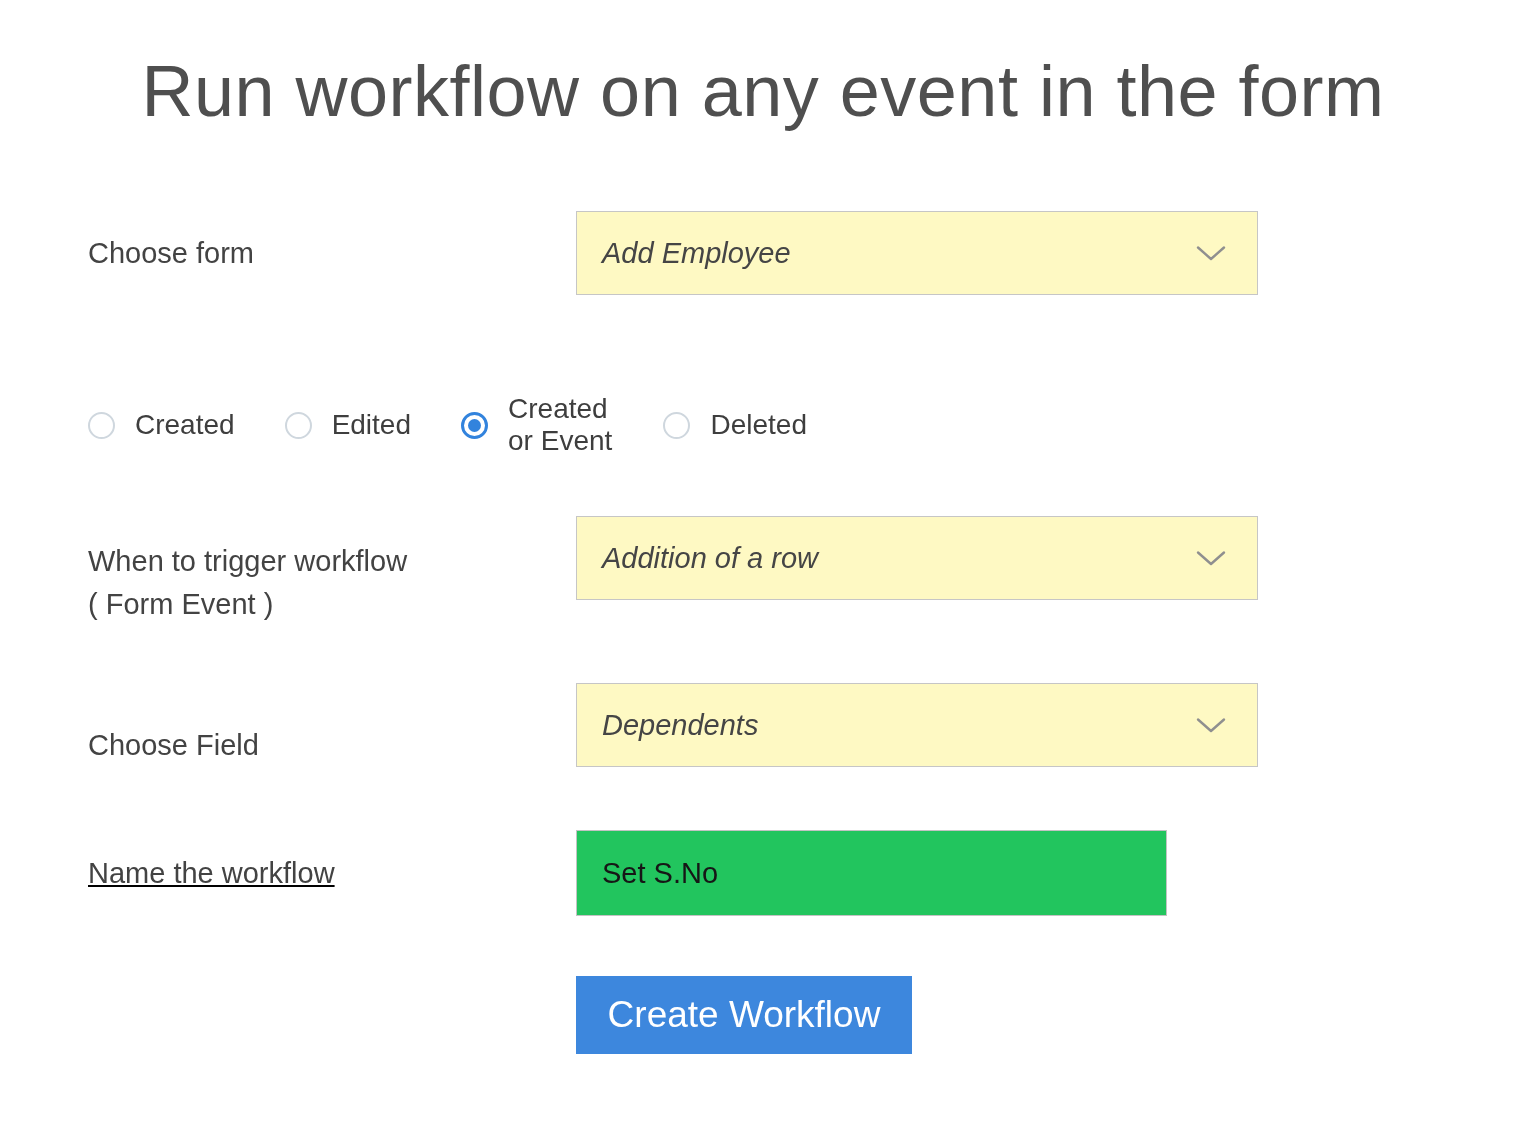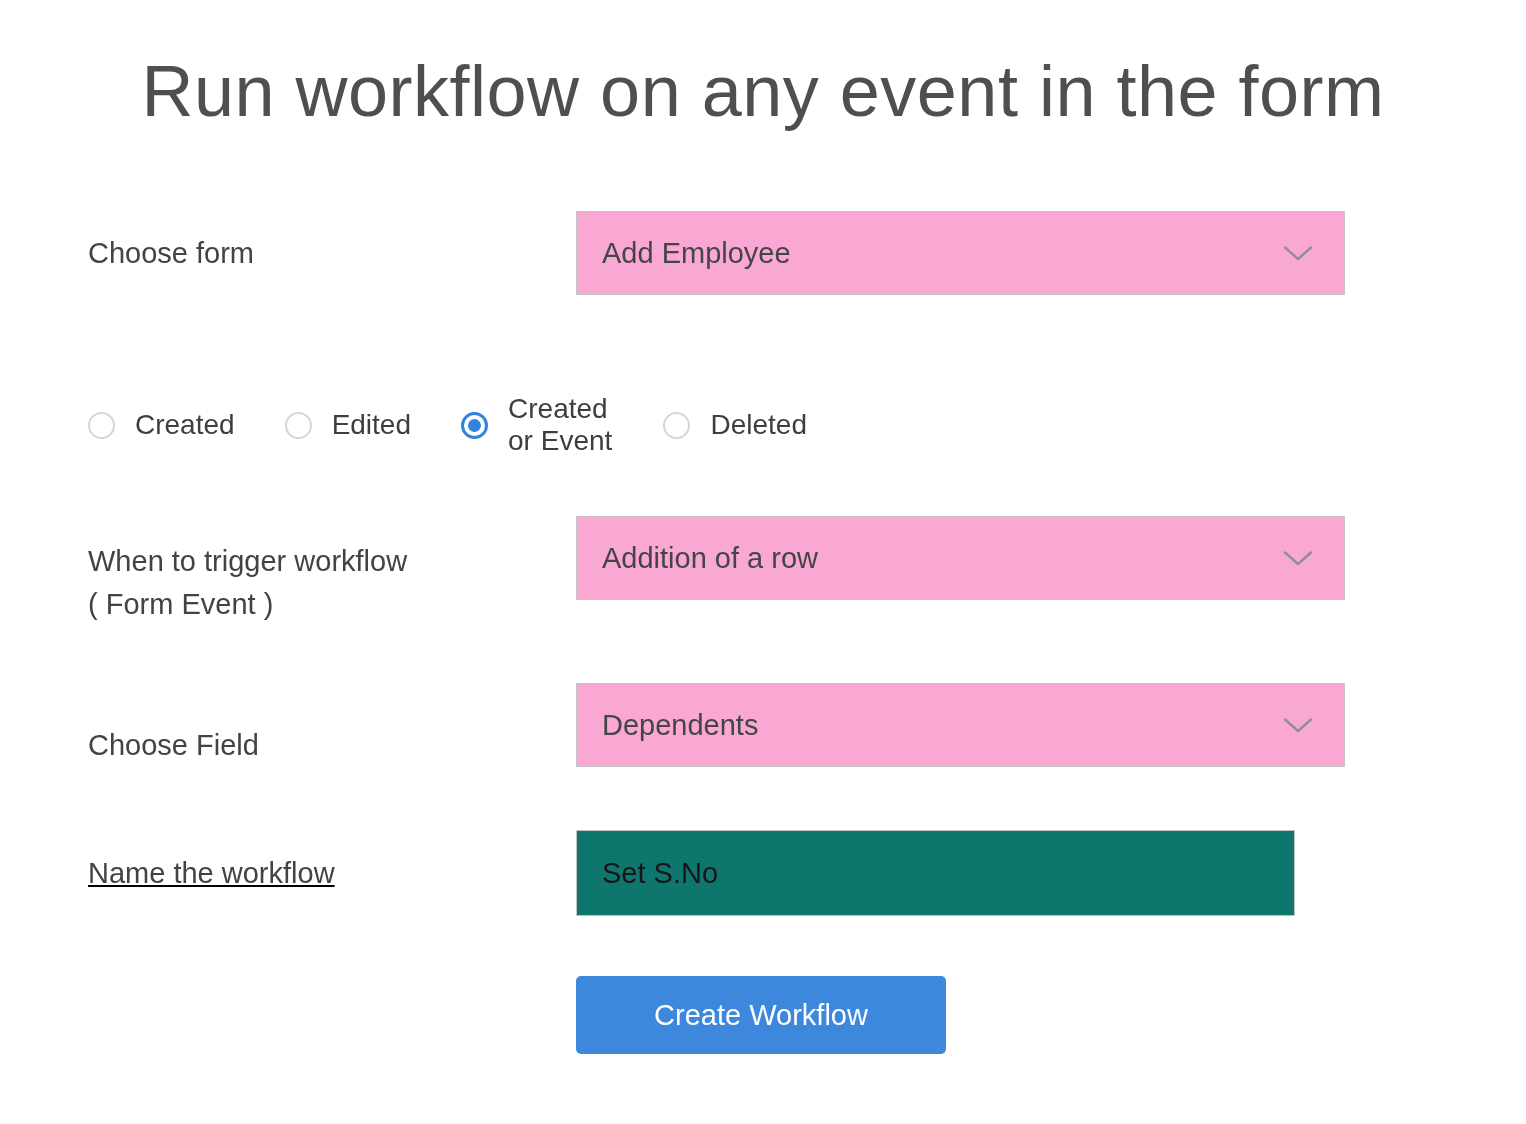--- a/index.html
+++ b/index.html
@@ -34,26 +34,27 @@
   .label{
     font-size:29px;
     line-height:43px;
     color:var(--label-text);
   }
 
   .select{
     display:flex;
     align-items:center;
     justify-content:space-between;
-    width:769px;
+    width:682px;
     height:84px;
     border:1.5px solid var(--field-border);
-    background:#f9a8d4;
+    background:#fef9c3;
     padding:0 31px 0 25px;
     cursor:pointer;
+    font-style:italic;
   }
   .select-value{
     font-size:29px;
     color:#454545;
   }
   .chev{display:flex;align-items:center;}
 
   .row-1{margin-top:84px;}
   .row-2{margin-top:90px;}
   .row-3{margin-top:59px;}
@@ -93,40 +94,40 @@
     margin:-6.5px 0 0 -6.5px;
     border-radius:50%;
     background:var(--radio-selected-blue);
   }
   .radio-label{
     font-size:28px;
     color:#3e3e3e;
   }
 
   .text-input{
-    width:719px;
+    width:591px;
     height:86px;
     border:1.5px solid #c3c3c3;
     padding:0 25px;
     font-family:"Liberation Sans","DejaVu Sans",sans-serif;
     font-size:29px;
     color:var(--input-text);
     outline:none;
-    background:#0f766e;
+    background:#22c55e;
   }
 
   .create-btn{
-    width:370px;
+    width:336px;
     height:78px;
     border:none;
-    border-radius:5px;
+    border-radius:0;
     background:var(--accent-blue);
     color:#ffffff;
     font-family:"Liberation Sans","DejaVu Sans",sans-serif;
-    font-size:29px;
+    font-size:37px;
     cursor:pointer;
   }
 </style>
 </head>
 <body>
 
 <div class="page">
 
   <h1 class="title">Run workflow on any event in the form</h1>
 

